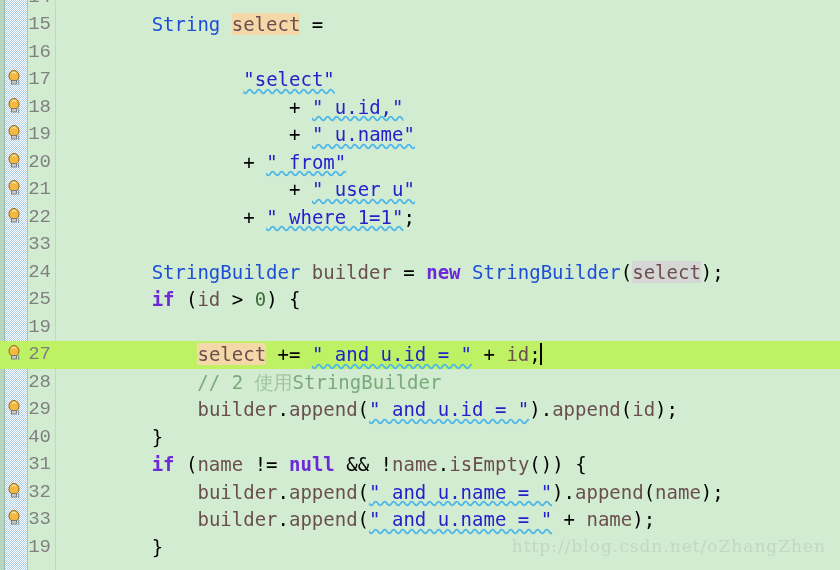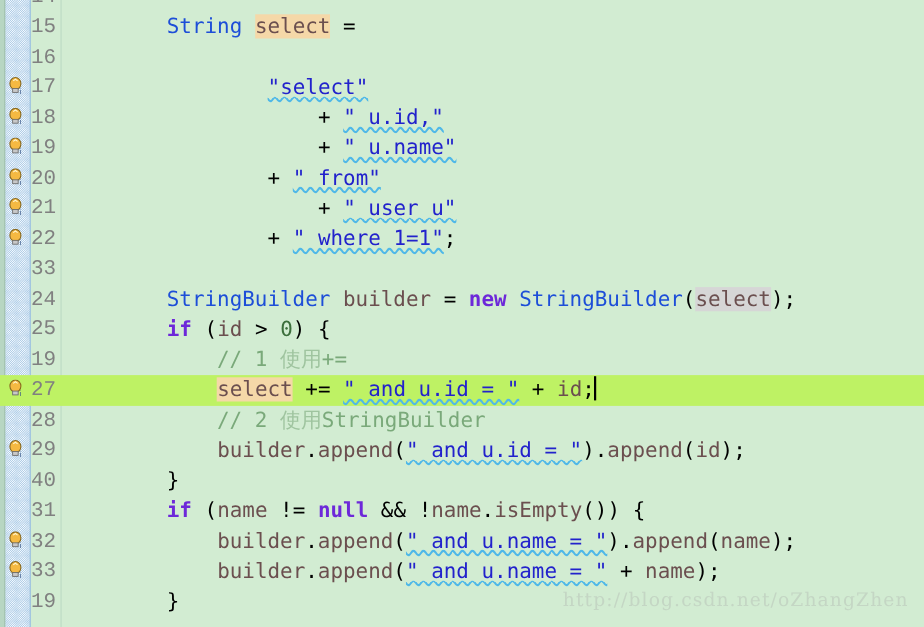--- a/index.html
+++ b/index.html
@@ -135,21 +135,21 @@
           </svg></div></div>
       <div class="line" style="top: 203.5px;"><div class="lnum">22</div><div class="code"><span class="punct"> </span><span class="punct"> </span><span class="punct"> </span><span class="punct"> </span><span class="punct"> </span><span class="punct"> </span><span class="punct"> </span><span class="punct"> </span><span class="punct"> </span><span class="punct"> </span><span class="punct"> </span><span class="punct"> </span><span class="punct"> </span><span class="punct"> </span><span class="punct"> </span><span class="punct"> </span><span class="punct">+</span><span class="punct"> </span><span class="str">" where 1=1"</span><span class="punct">;</span></div><div class="bulb"><svg width="15" height="17" viewBox="0 0 15 17">
             <ellipse cx="6" cy="6" rx="5" ry="5.5" fill="#f5b942" stroke="#8a6a20" stroke-width="1"></ellipse>
             <rect x="3.5" y="10.5" width="5" height="3.5" fill="#c8c8c8" stroke="#6b6b6b" stroke-width="0.8"></rect>
             <path d="M4 3.5 L6 2 L8 3.5" fill="none" stroke="#fff6d0" stroke-width="1"></path>
             <text x="10" y="15" font-size="7" fill="#3b5a8a" font-family="sans-serif">i</text>
           </svg></div></div>
       <div class="line" style="top: 231px;"><div class="lnum">33</div><div class="code"></div></div>
       <div class="line" style="top: 258.5px;"><div class="lnum">24</div><div class="code"><span class="punct"> </span><span class="punct"> </span><span class="punct"> </span><span class="punct"> </span><span class="punct"> </span><span class="punct"> </span><span class="punct"> </span><span class="punct"> </span><span class="type">StringBuilder</span><span class="punct"> </span><span class="ident">builder</span><span class="punct"> </span><span class="punct">=</span><span class="punct"> </span><span class="kw">new</span><span class="punct"> </span><span class="type">StringBuilder</span><span class="punct">(</span><span class="ident hl-gray">select</span><span class="punct">)</span><span class="punct">;</span></div></div>
       <div class="line" style="top: 286px;"><div class="lnum">25</div><div class="code"><span class="punct"> </span><span class="punct"> </span><span class="punct"> </span><span class="punct"> </span><span class="punct"> </span><span class="punct"> </span><span class="punct"> </span><span class="punct"> </span><span class="kw">if</span><span class="punct"> </span><span class="punct">(</span><span class="ident">id</span><span class="punct"> </span><span class="punct">&gt;</span><span class="punct"> </span><span class="num">0</span><span class="punct">)</span><span class="punct"> </span><span class="punct">{</span></div></div>
-      <div class="line" style="top: 313.5px;"><div class="lnum">19</div><div class="code">            <span class="comment">/</span><span class="comment">/</span><span class="comment"> </span><span class="comment">1</span><span class="comment"> </span><span class="comment-cn">使</span><span class="comment-cn">用</span><span class="comment">+</span><span class="comment">=</span></div></div>
+      <div class="line" style="top: 313.5px;"><div class="lnum">19</div></div>
       <div class="line current" style="top: 341px;"><div class="lnum">27</div><div class="code"><span class="punct"> </span><span class="punct"> </span><span class="punct"> </span><span class="punct"> </span><span class="punct"> </span><span class="punct"> </span><span class="punct"> </span><span class="punct"> </span><span class="punct"> </span><span class="punct"> </span><span class="punct"> </span><span class="punct"> </span><span class="ident hl-peach">select</span><span class="punct"> </span><span class="punct">+</span><span class="punct">=</span><span class="punct"> </span><span class="str">" and u.id = "</span><span class="punct"> </span><span class="punct">+</span><span class="punct"> </span><span class="ident">id</span><span class="punct">;</span><span class="caret"></span></div><div class="bulb"><svg width="15" height="17" viewBox="0 0 15 17">
             <ellipse cx="6" cy="6" rx="5" ry="5.5" fill="#f5b942" stroke="#8a6a20" stroke-width="1"></ellipse>
             <rect x="3.5" y="10.5" width="5" height="3.5" fill="#c8c8c8" stroke="#6b6b6b" stroke-width="0.8"></rect>
             <path d="M4 3.5 L6 2 L8 3.5" fill="none" stroke="#fff6d0" stroke-width="1"></path>
             <text x="10" y="15" font-size="7" fill="#3b5a8a" font-family="sans-serif">i</text>
           </svg></div></div>
       <div class="line" style="top: 368.5px;"><div class="lnum">28</div><div class="code">            <span class="comment">/</span><span class="comment">/</span><span class="comment"> </span><span class="comment">2</span><span class="comment"> </span><span class="comment-cn">使</span><span class="comment-cn">用</span><span class="comment">S</span><span class="comment">t</span><span class="comment">r</span><span class="comment">i</span><span class="comment">n</span><span class="comment">g</span><span class="comment">B</span><span class="comment">u</span><span class="comment">i</span><span class="comment">l</span><span class="comment">d</span><span class="comment">e</span><span class="comment">r</span></div></div>
       <div class="line" style="top: 396px;"><div class="lnum">29</div><div class="code"><span class="punct"> </span><span class="punct"> </span><span class="punct"> </span><span class="punct"> </span><span class="punct"> </span><span class="punct"> </span><span class="punct"> </span><span class="punct"> </span><span class="punct"> </span><span class="punct"> </span><span class="punct"> </span><span class="punct"> </span><span class="ident">builder</span><span class="punct">.</span><span class="ident">append</span><span class="punct">(</span><span class="str">" and u.id = "</span><span class="punct">)</span><span class="punct">.</span><span class="ident">append</span><span class="punct">(</span><span class="ident">id</span><span class="punct">)</span><span class="punct">;</span></div><div class="bulb"><svg width="15" height="17" viewBox="0 0 15 17">
             <ellipse cx="6" cy="6" rx="5" ry="5.5" fill="#f5b942" stroke="#8a6a20" stroke-width="1"></ellipse>
             <rect x="3.5" y="10.5" width="5" height="3.5" fill="#c8c8c8" stroke="#6b6b6b" stroke-width="0.8"></rect>

